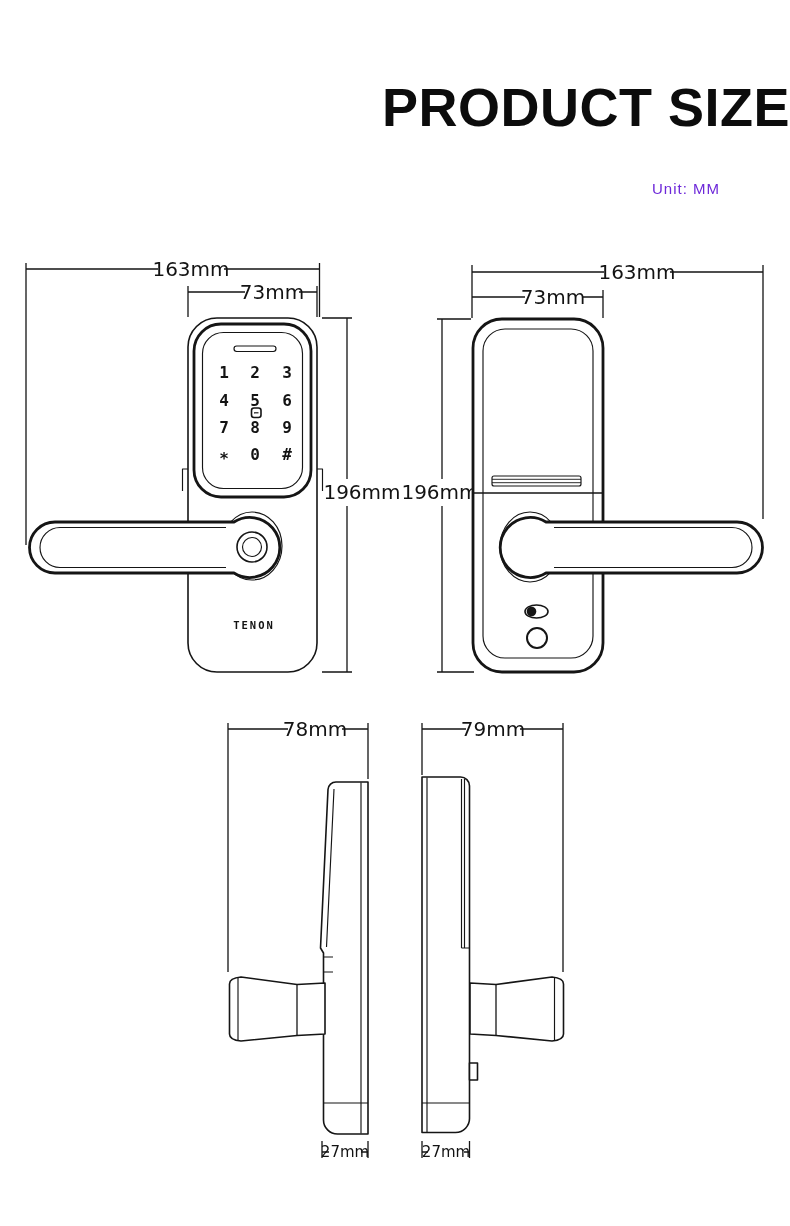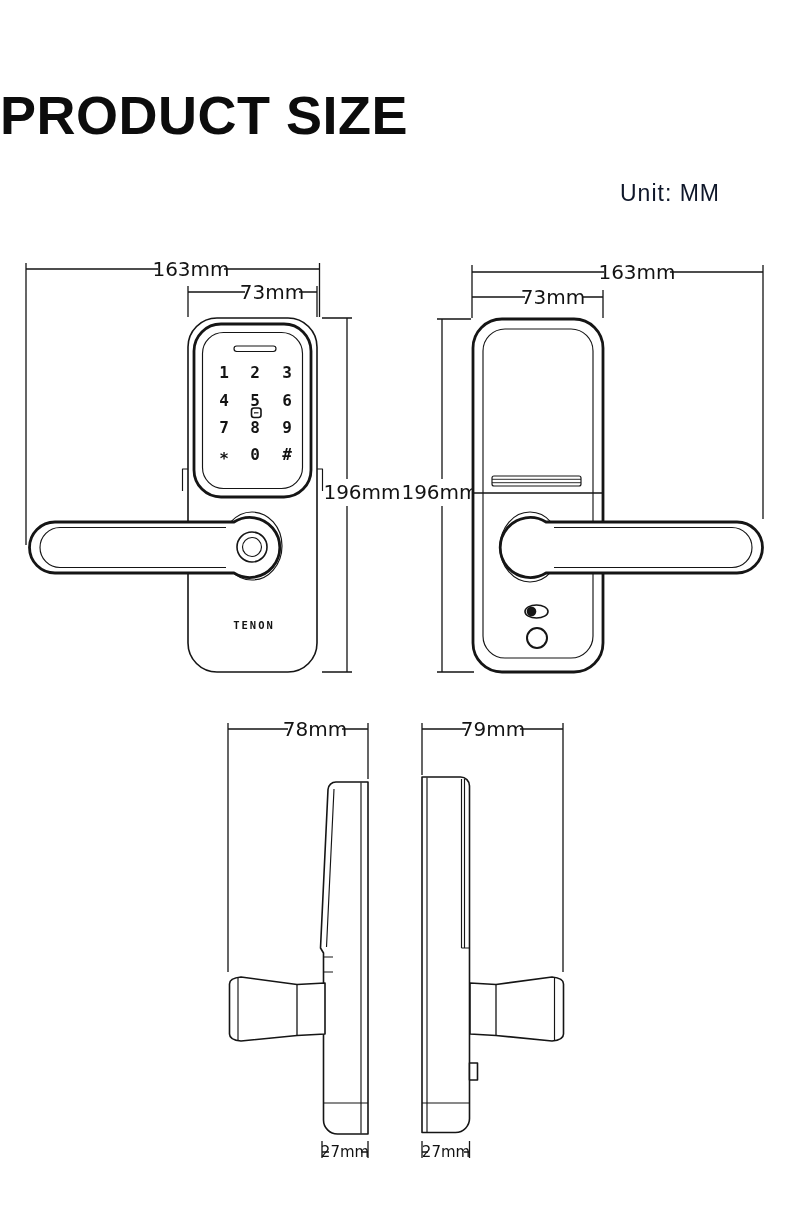--- a/index.html
+++ b/index.html
@@ -1,21 +1,21 @@
 <!DOCTYPE html>
 <html><head>
 <meta charset="utf-8">
 <style>
   html,body{margin:0;padding:0;background:#fff;}
   .canvas{position:relative;width:790px;height:1226px;background:#ffffff;overflow:hidden;
           font-family:"Liberation Sans",sans-serif;}
-  .page-title{position:absolute;top:84px;left:0;right:0;margin:0;text-align:left;
+  .page-title{position:absolute;top:76px;left:0;right:0;margin:0;text-align:right;
               font-size:54px;font-weight:bold;letter-spacing:0.5px;color:#0c0c0c;
               font-family:"Liberation Sans",sans-serif;}
-  .unit-label{position:absolute;top:180px;right:70px;font-size:23px;color:#0f172a;
+  .unit-label{position:absolute;top:180px;right:70px;font-size:15px;color:#6d28d9;
               letter-spacing:1px;font-weight:normal;}
   svg.art{position:absolute;left:0;top:0;}
   svg.art *{vector-effect:none;}
   .ln{stroke:#151515;fill:none;stroke-linecap:butt;stroke-linejoin:round;}
   .s09{stroke-width:0.9;} .s1{stroke-width:1.15;} .s13{stroke-width:1.3;}
   .s15{stroke-width:1.6;} .s2{stroke-width:2;} .s3{stroke-width:2.8;}
   .wf{fill:#ffffff;}
   .fdark{fill:#151515;stroke:none;}
   text{fill:#131313;stroke:none;}
   .dimtext{font-family:"DejaVu Sans",sans-serif;font-size:20px;}

